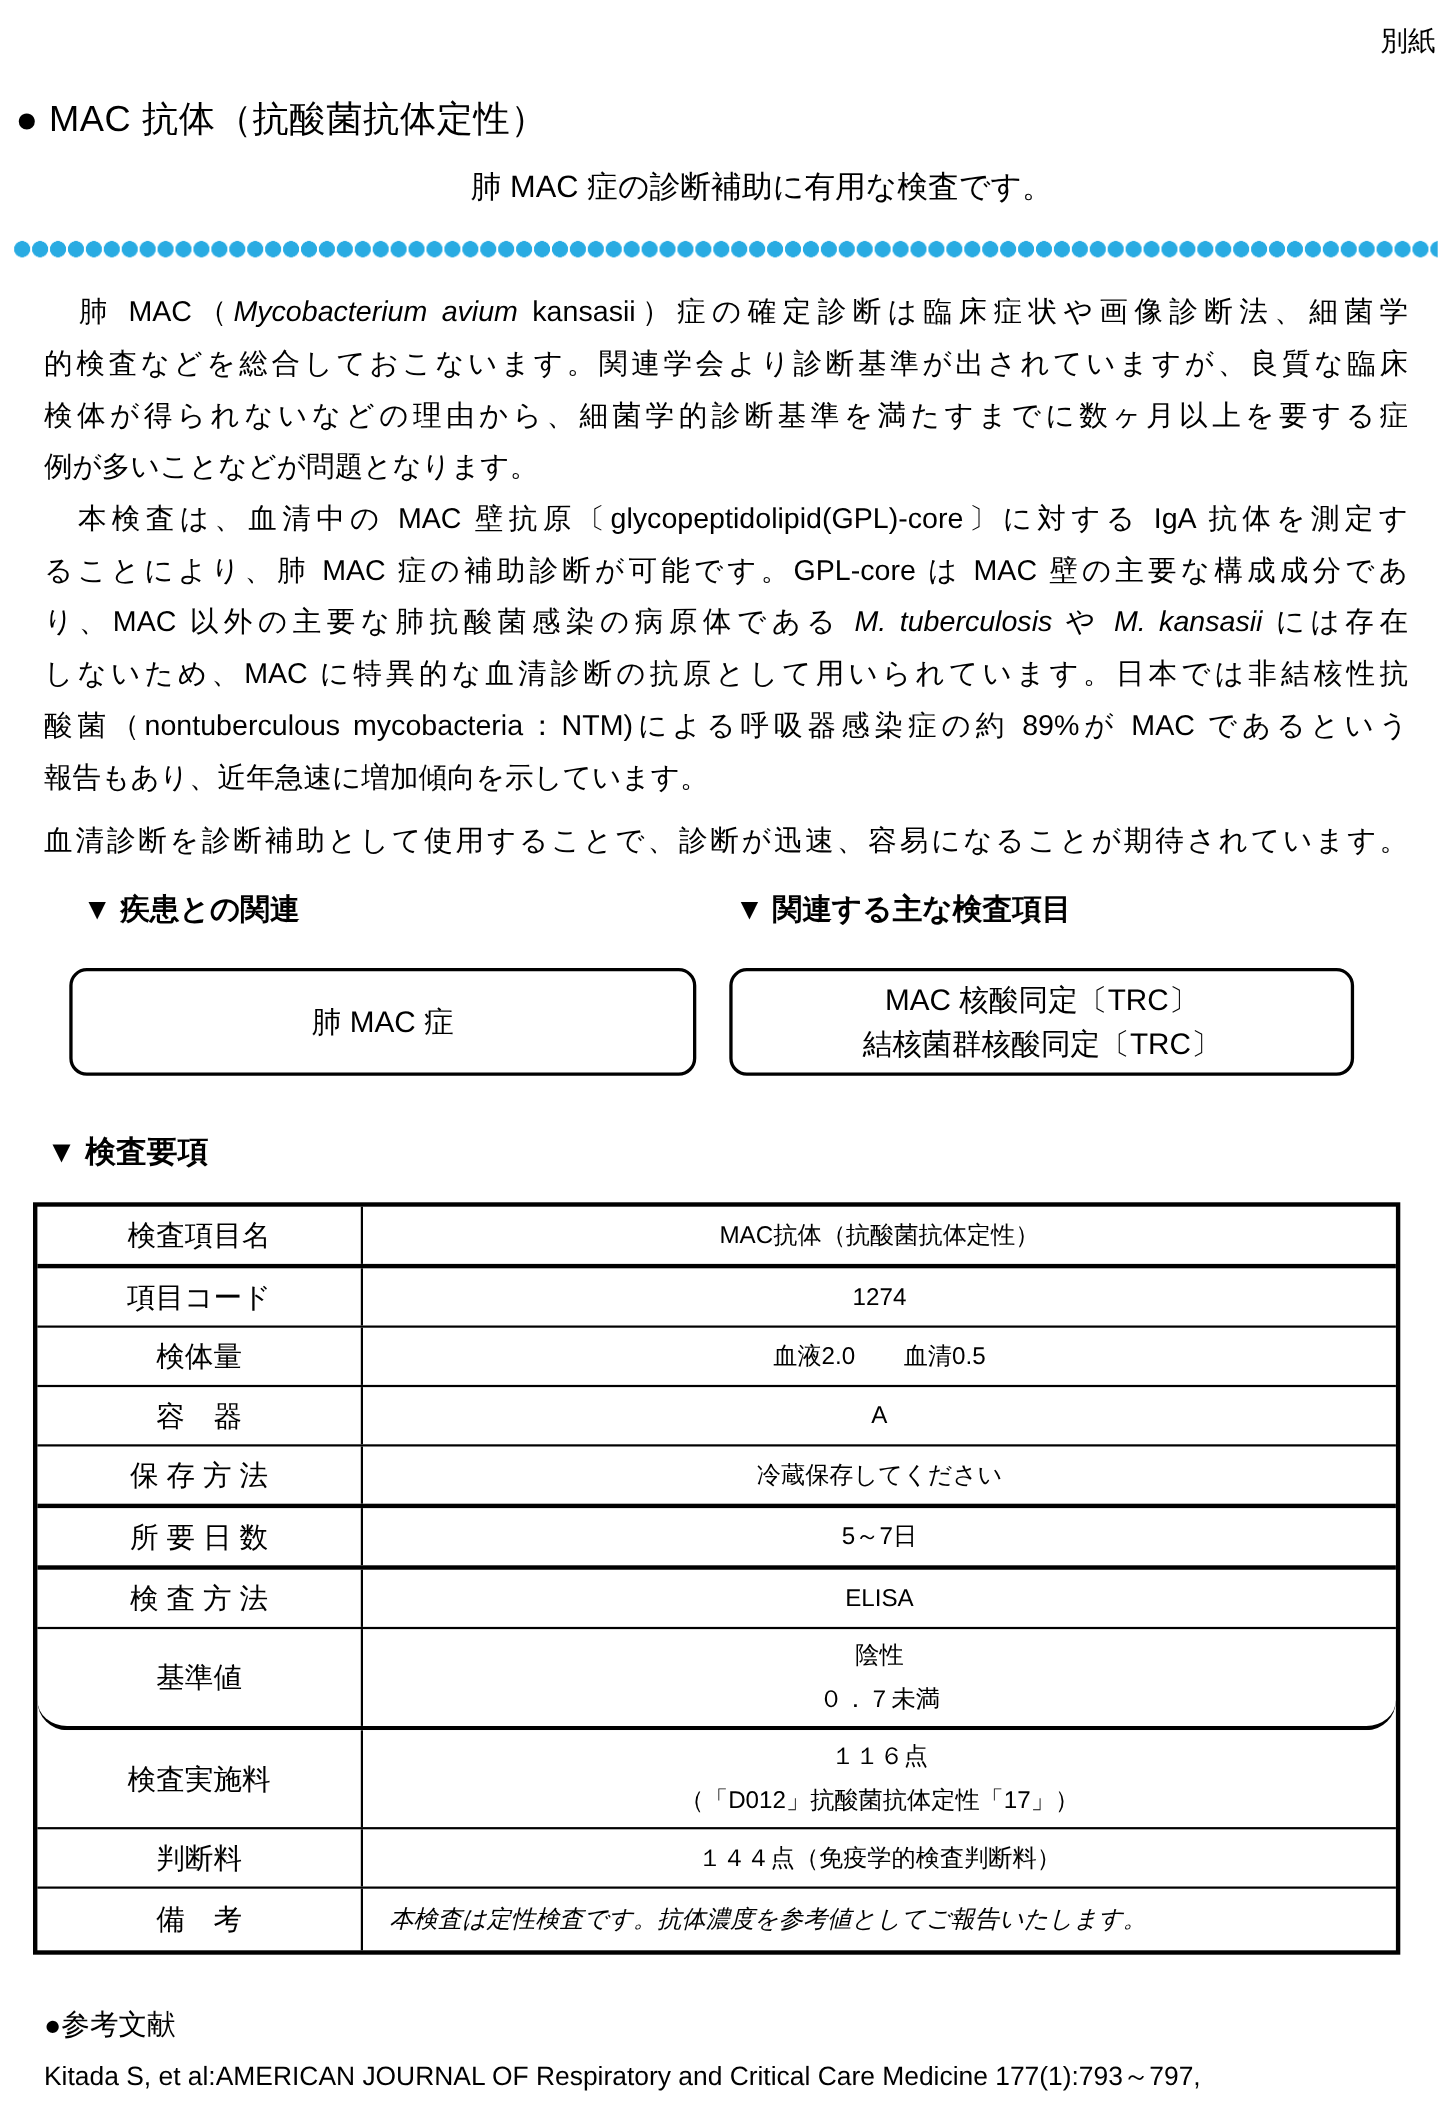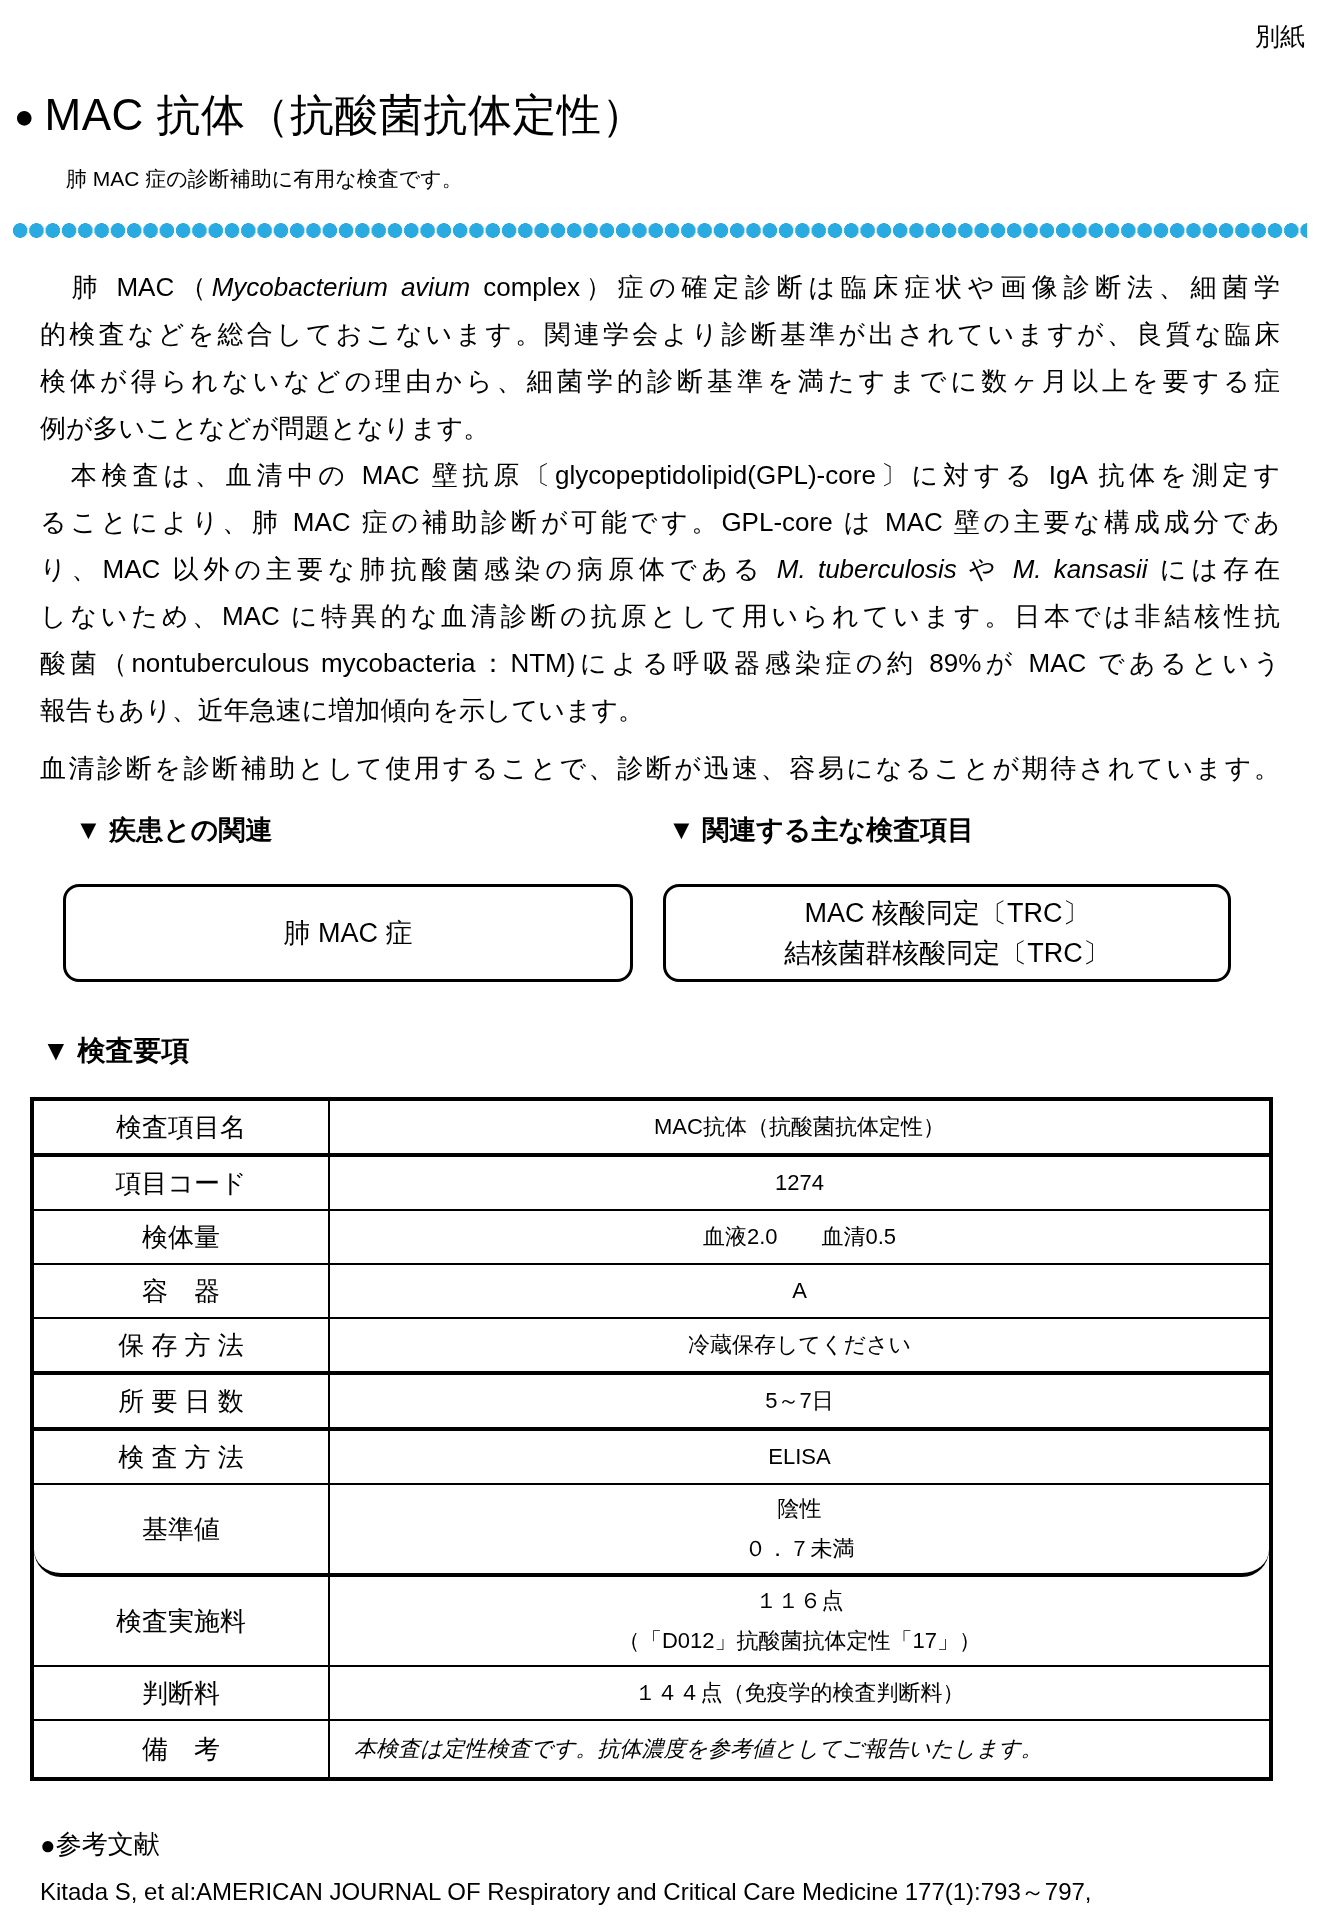--- a/index.html
+++ b/index.html
@@ -12,22 +12,22 @@
   .corner-note {
     position:absolute; top:20px; right:14px;
     font-size:25px;
   }
   
   .title-row {
     padding:86px 0 0 14px;
     display:flex; align-items:center;
   }
   .bullet { font-size:34px; line-height:1; margin-right:10px; }
-  .page-title { font-size:44px; letter-spacing:0.5px; }
-  .subtitle { margin:20px 0 0 66px; font-size:21px; }
+  .page-title { font-size:33px; letter-spacing:0.5px; }
+  .subtitle { margin:20px 0 0 66px; font-size:28px;text-align:center; }
   
   .dots {
     margin:30px 12px 0 12px; height:15px;
     background-image:radial-gradient(circle closest-side, var(--dot) 95%, transparent 100%);
     background-size:16.3px 15px; background-repeat:repeat-x;
   }
   
   .textblock { margin:26px 39px 0 40px; font-size:26px; }
   .jline {
     line-height:47px;
@@ -93,21 +93,21 @@
 <div class="title-row">
   <span class="bullet">●</span>
   <span class="page-title">MAC 抗体（抗酸菌抗体定性）</span>
 </div>
 
 <div class="subtitle">肺 MAC 症の診断補助に有用な検査です。</div>
 
 <div class="dots"></div>
 
 <div class="textblock">
-    <div class="jline"><span>　肺 MAC（</span><span class="it">Mycobacterium avium</span><span> complex）症の確定診断は臨床症状や画像診断法、細菌学</span></div>
+    <div class="jline"><span>　肺 MAC（</span><span class="it">Mycobacterium avium</span><span> kansasii）症の確定診断は臨床症状や画像診断法、細菌学</span></div>
     <div class="jline">的検査などを総合しておこないます。関連学会より診断基準が出されていますが、良質な臨床</div>
     <div class="jline">検体が得られないなどの理由から、細菌学的診断基準を満たすまでに数ヶ月以上を要する症</div>
     <div class="jline end"><span>例が多いことなどが問題となります。</span></div>
     <div class="jline">　本検査は、血清中の MAC 壁抗原〔glycopeptidolipid(GPL)-core〕に対する IgA 抗体を測定す</div>
     <div class="jline">ることにより、肺 MAC 症の補助診断が可能です。GPL-core は MAC 壁の主要な構成成分であ</div>
     <div class="jline"><span>り、MAC 以外の主要な肺抗酸菌感染の病原体である </span><span class="it">M. tuberculosis</span><span> や </span><span class="it">M. kansasii</span><span> には存在</span></div>
     <div class="jline">しないため、MAC に特異的な血清診断の抗原として用いられています。日本では非結核性抗</div>
     <div class="jline">酸菌（nontuberculous mycobacteria：NTM)による呼吸器感染症の約 89%が MAC であるという</div>
     <div class="jline end"><span>報告もあり、近年急速に増加傾向を示しています。</span></div>
   </div>

